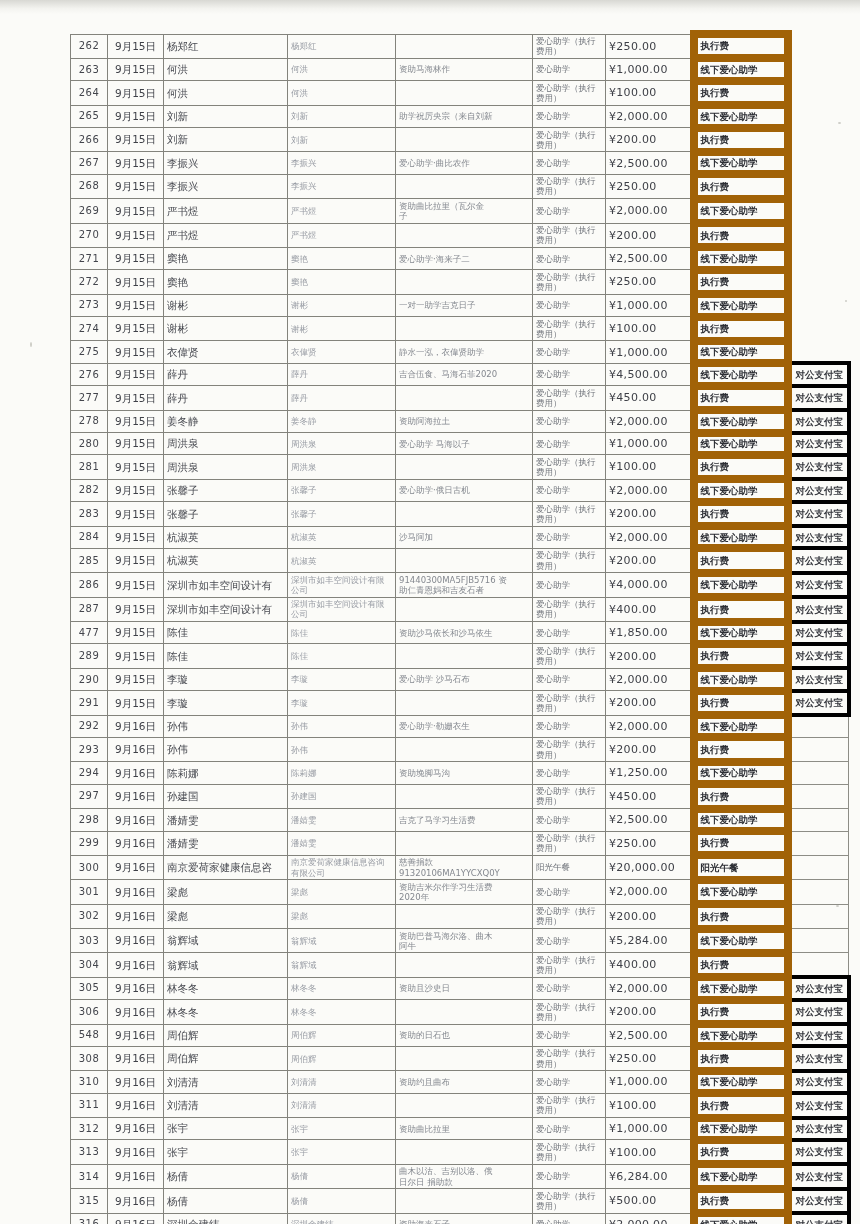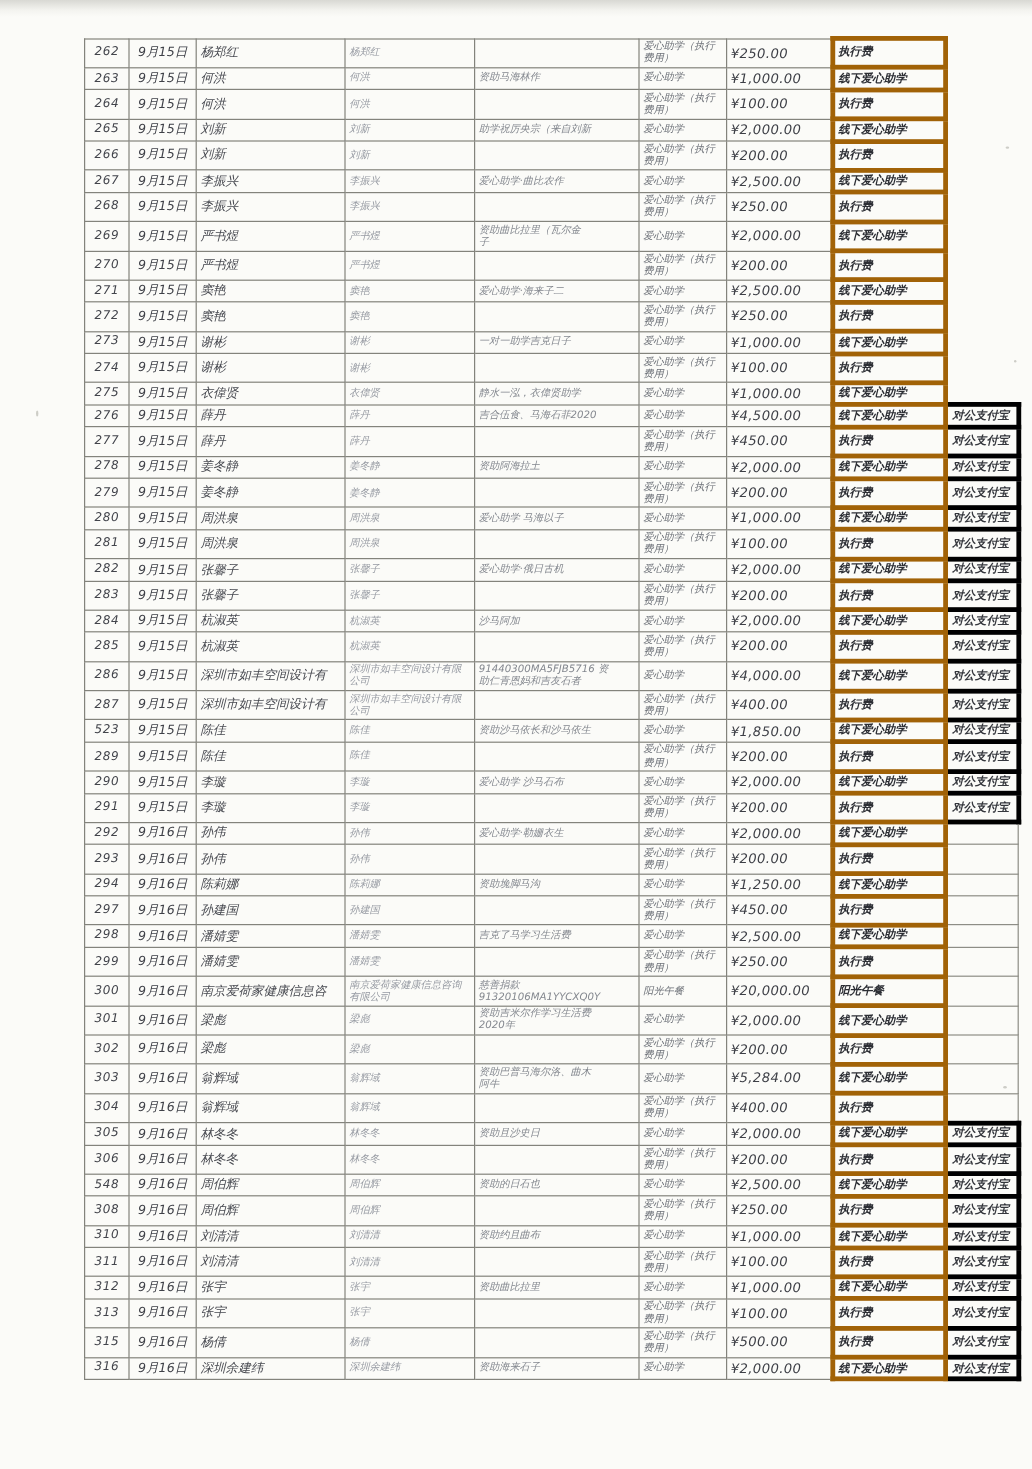--- a/index.html
+++ b/index.html
@@ -16,31 +16,31 @@
   table.ledger{
     position:absolute;left:70px;top:30px;width:778px;
     border-collapse:collapse;table-layout:fixed;
   }
   td{
     border:1px solid #83837c;
     padding:1.5px 3px;vertical-align:middle;line-height:1.2;
     overflow:hidden;white-space:pre-line;word-break:break-all;
     color:#45474e;
   }
-  tr{height:17px;font-style:italic;}
+  tr{height:17px;}
   td.c-no{font-size:10px;text-align:center;color:#43454c;letter-spacing:.5px;}
   td.c-date{font-size:10.5px;color:#3f4148;white-space:nowrap;padding-left:7px;}
   td.c-donor{font-size:10.5px;color:#484a51;}
   td.c-donor2{font-size:8.5px;color:#979ba3;}
   td.c-desc{font-size:8.5px;color:#84888f;margin-top:36px;}
   td.c-category{font-size:8.5px;color:#6e7279;}
   td.c-amount{font-size:11px;color:#3d3f46;letter-spacing:.3px;}
   td.c-channel{
     font-size:9.5px;font-weight:bold;color:#2c2e34;
-    border:4px solid #a16207;
+    border:8px solid #a16207;
   }
   td.pay-filled{
     font-size:9.5px;font-weight:bold;color:#35373d;
     border:4px solid #000000;padding-left:4px;
   }
   td.pay-empty{border:1px solid #8d8d86;}
   td.pay-none{border:none;background:transparent;}
 </style>
 </head>
 <body>
@@ -242,31 +242,20 @@
         <td class="c-date">9月15日</td>
         <td class="c-donor">姜冬静</td>
         <td class="c-donor2">姜冬静</td>
         <td class="c-desc">资助阿海拉土</td>
         <td class="c-category">爱心助学</td>
         <td class="c-amount">¥2,000.00</td>
         <td class="c-channel">线下爱心助学</td>
         <td class="c-payment pay-filled">对公支付宝</td>
       </tr>
       <tr>
-        <td class="c-no">279</td>
-        <td class="c-date">9月15日</td>
-        <td class="c-donor">姜冬静</td>
-        <td class="c-donor2">姜冬静</td>
-        <td class="c-desc"></td>
-        <td class="c-category">爱心助学（执行费用）</td>
-        <td class="c-amount">¥200.00</td>
-        <td class="c-channel">执行费</td>
-        <td class="c-payment pay-filled">对公支付宝</td>
-      </tr>
-      <tr>
         <td class="c-no">280</td>
         <td class="c-date">9月15日</td>
         <td class="c-donor">周洪泉</td>
         <td class="c-donor2">周洪泉</td>
         <td class="c-desc">爱心助学 马海以子</td>
         <td class="c-category">爱心助学</td>
         <td class="c-amount">¥1,000.00</td>
         <td class="c-channel">线下爱心助学</td>
         <td class="c-payment pay-filled">对公支付宝</td>
       </tr>
@@ -342,21 +331,21 @@
         <td class="c-date">9月15日</td>
         <td class="c-donor">深圳市如丰空间设计有</td>
         <td class="c-donor2">深圳市如丰空间设计有限公司</td>
         <td class="c-desc"></td>
         <td class="c-category">爱心助学（执行费用）</td>
         <td class="c-amount">¥400.00</td>
         <td class="c-channel">执行费</td>
         <td class="c-payment pay-filled">对公支付宝</td>
       </tr>
       <tr>
-        <td class="c-no">523</td>
+        <td class="c-no">477</td>
         <td class="c-date">9月15日</td>
         <td class="c-donor">陈佳</td>
         <td class="c-donor2">陈佳</td>
         <td class="c-desc">资助沙马依长和沙马依生</td>
         <td class="c-category">爱心助学</td>
         <td class="c-amount">¥1,850.00</td>
         <td class="c-channel">线下爱心助学</td>
         <td class="c-payment pay-filled">对公支付宝</td>
       </tr>
       <tr>
@@ -595,20 +584,32 @@
       </tr>
       <tr>
         <td class="c-no">313</td>
         <td class="c-date">9月16日</td>
         <td class="c-donor">张宇</td>
         <td class="c-donor2">张宇</td>
         <td class="c-desc"></td>
         <td class="c-category">爱心助学（执行费用）</td>
         <td class="c-amount">¥100.00</td>
         <td class="c-channel">执行费</td>
+        <td class="c-payment pay-filled">对公支付宝</td>
+      </tr>
+      <tr>
+        <td class="c-no">314</td>
+        <td class="c-date">9月16日</td>
+        <td class="c-donor">杨倩</td>
+        <td class="c-donor2">杨倩</td>
+        <td class="c-desc">曲木以沽、吉别以洛、俄
+日尔日 捐助款</td>
+        <td class="c-category">爱心助学</td>
+        <td class="c-amount">¥6,284.00</td>
+        <td class="c-channel">线下爱心助学</td>
         <td class="c-payment pay-filled">对公支付宝</td>
       </tr>
       <tr>
         <td class="c-no">315</td>
         <td class="c-date">9月16日</td>
         <td class="c-donor">杨倩</td>
         <td class="c-donor2">杨倩</td>
         <td class="c-desc"></td>
         <td class="c-category">爱心助学（执行费用）</td>
         <td class="c-amount">¥500.00</td>

